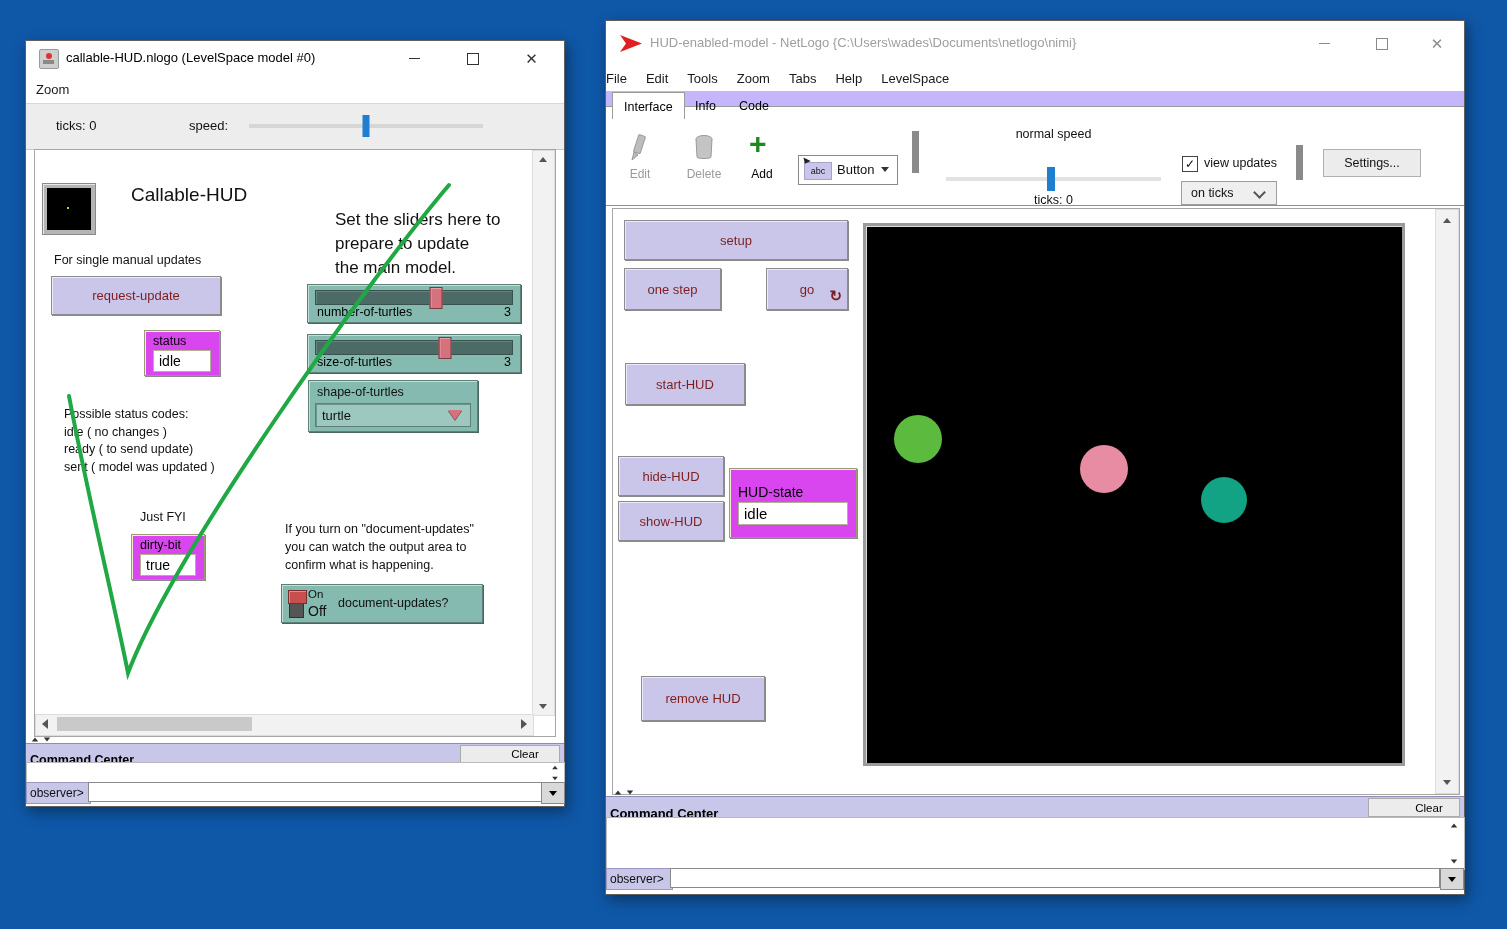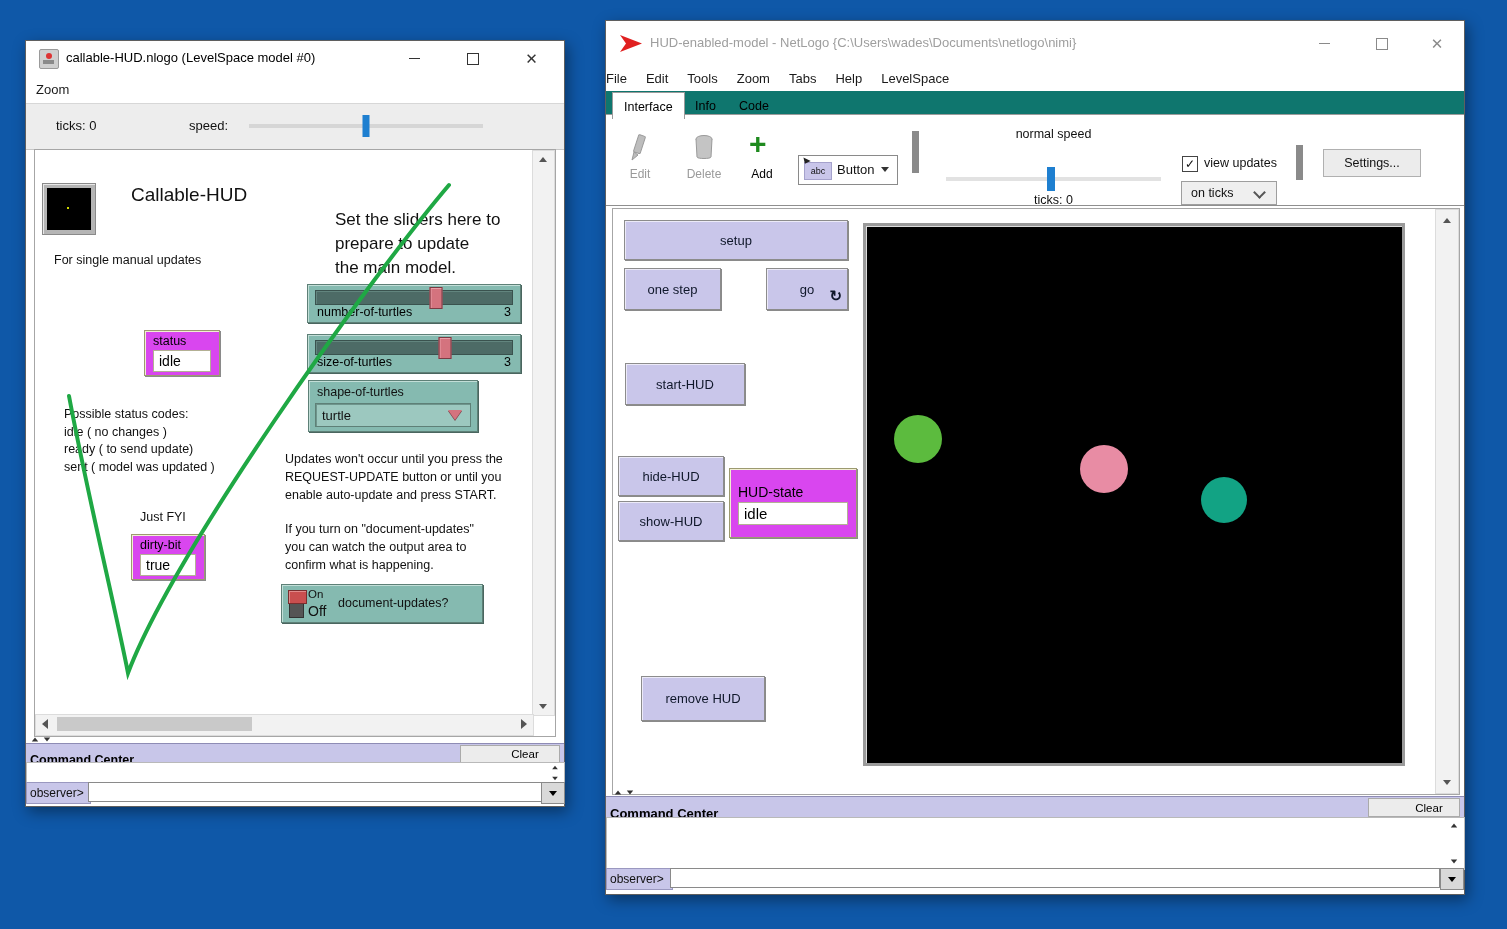--- a/index.html
+++ b/index.html
@@ -11,21 +11,21 @@
   .titlebar{position:absolute;left:0;top:0;right:0;background:#fff;}
   .title-text{position:absolute;font-size:13px;white-space:nowrap;}
   .winctl{position:absolute;top:0;height:100%;display:flex;align-items:center;justify-content:center;font-size:14px;color:#333;}
   .ctl-min-glyph{display:block;width:11px;height:0;border-top:1px solid currentColor;}
   .ctl-max-glyph{display:block;width:10px;height:10px;border:1px solid currentColor;}
   .menubar-item{font-size:13px;color:#1a1a1a;margin-right:19px;}
   
   .nl-btn{position:absolute;background:#C9C6EA;border:1px solid #8c8c8c;
           box-shadow:inset 1px 1px 0 #ECEAF8,1px 1px 0 #8a8a8a;
           display:flex;align-items:center;justify-content:center;
-          font-size:13px;color:#0f172a;}
+          font-size:13px;color:#7f1d1d;}
   .nl-monitor{position:absolute;background:#d946ef;border:1px solid #9c9a70;
           box-shadow:inset 1px 1px 0 #F1EFD2,1px 1px 0 #8a8a8a;padding:3px 8px;}
   .nl-monitor .mlabel{font-size:12.5px;color:#000;margin-bottom:2px;}
   .nl-monitor .mvalue{background:#fff;border:1px solid #b3b094;font-size:14px;
           padding:2px 5px;color:#000;}
   .nl-teal{position:absolute;background:#85BAB0;border:1px solid #5E8077;
           box-shadow:inset 1px 1px 0 #C2DED7,1px 1px 0 #4A665F;}
   .slider-groove{position:absolute;left:7px;right:7px;top:5px;height:13px;background:#4D6B66;
           border:1px solid #3A524E;box-shadow:inset 1px 1px 0 #62857E;}
   .slider-handle{position:absolute;top:-4px;width:11px;height:20px;background:#D4737E;
@@ -91,20 +91,21 @@
 
         <span class="abs" style="left:7px;top:21px;width:52px;height:50px;background:#b5b5b5;border:1px solid #8a8a8a;box-shadow:inset 1px 1px 0 #e8e8e8;">
           <span class="abs" style="left:4px;top:4px;right:4px;bottom:4px;background:#000;">
             <span class="abs" style="left:20px;top:19px;width:2px;height:2px;background:#CFD800;"></span>
           </span>
         </span>
 
         <span class="note" style="left:96px;top:22px;font-size:19px;">Callable-HUD</span>
         <span class="note" style="left:19px;top:91px;font-size:12.5px;">For single manual updates</span>
 
+        <div class="nl-btn" style="left:16px;top:114px;width:168px;height:37px;">request-update</div>
 
         <div class="nl-monitor" style="left:109px;top:168px;width:58px;">
           <div class="mlabel">status</div>
           <div class="mvalue">idle</div>
         </div>
 
         <span class="note" style="left:29px;top:244px;font-size:12.5px;line-height:17.5px;">Possible status codes:
 idle  ( no changes )
 ready ( to send update)
 sent  ( model was updated )</span>
@@ -136,23 +137,20 @@
         </div>
 
         <div class="nl-teal" style="left:273px;top:218px;width:168px;height:50px;">
           <span class="abs" style="left:8px;top:4px;font-size:12.5px;">shape-of-turtles</span>
           <span class="abs" style="left:6px;top:22px;right:6px;height:22px;background:#9CC8BF;border:1px solid #5E8077;box-shadow:inset 1px 1px 0 #6E958C;display:flex;align-items:center;padding-left:6px;font-size:13px;">
             <span>turtle</span>
             <span class="tri-down-red abs" style="right:8px;top:6px;"></span>
           </span>
         </div>
 
-        <span class="note" style="left:250px;top:288px;font-size:12.5px;line-height:18px;">Updates won't occur until you press the
-REQUEST-UPDATE button or until you
-enable auto-update and press START.</span>
         <span class="note" style="left:250px;top:358px;font-size:12.5px;line-height:18px;">If you turn on "document-updates"
 you can watch the output area to
 confirm what is happening.</span>
 
         <div class="nl-teal" style="left:246px;top:422px;width:200px;height:37px;">
           <span class="abs" style="left:7px;top:7px;width:13px;height:24px;background:#555;border:1px solid #333;">
             <span class="abs" style="left:-2px;top:-3px;width:17px;height:12px;background:#C94F4F;border:1px solid #7A2E2E;box-shadow:inset 1px 1px 0 #E08A8A;"></span>
           </span>
           <span class="abs" style="left:26px;top:3px;font-size:11.5px;">On</span>
           <span class="abs" style="left:26px;top:18px;font-size:14px;">Off</span>
@@ -215,21 +213,21 @@
     <div class="abs" style="left:0;top:45px;width:100%;height:25px;background:#fff;display:flex;align-items:center;box-sizing:border-box;">
       <span class="menubar-item">File</span>
       <span class="menubar-item">Edit</span>
       <span class="menubar-item">Tools</span>
       <span class="menubar-item">Zoom</span>
       <span class="menubar-item">Tabs</span>
       <span class="menubar-item">Help</span>
       <span class="menubar-item">LevelSpace</span>
     </div>
 
-    <div class="abs" style="left:0;top:70px;width:100%;height:24px;background:#0f766e;border-bottom:1px solid #9b9b9b;box-sizing:border-box;">
+    <div class="abs" style="left:0;top:70px;width:100%;height:16px;background:#c4b5fd;border-bottom:1px solid #9b9b9b;box-sizing:border-box;">
       <span class="tab active" style="left:6px;">Interface</span>
       <span class="tab" style="left:78px;">Info</span>
       <span class="tab" style="left:122px;">Code</span>
     </div>
 
     <div class="abs" style="left:0;top:98px;width:100%;height:87px;background:#fff;border-bottom:1px solid #8f8f8f;box-sizing:border-box;">
 
       <svg class="abs" style="left:22px;top:14px;" width="22" height="32">
         <rect x="8" y="2" width="7" height="18" rx="1" transform="rotate(18 11 11)" fill="#BDBDBD" stroke="#9a9a9a"></rect>
         <polygon points="4,27 6,19 10,22" fill="#BDBDBD" stroke="#9a9a9a"></polygon>

